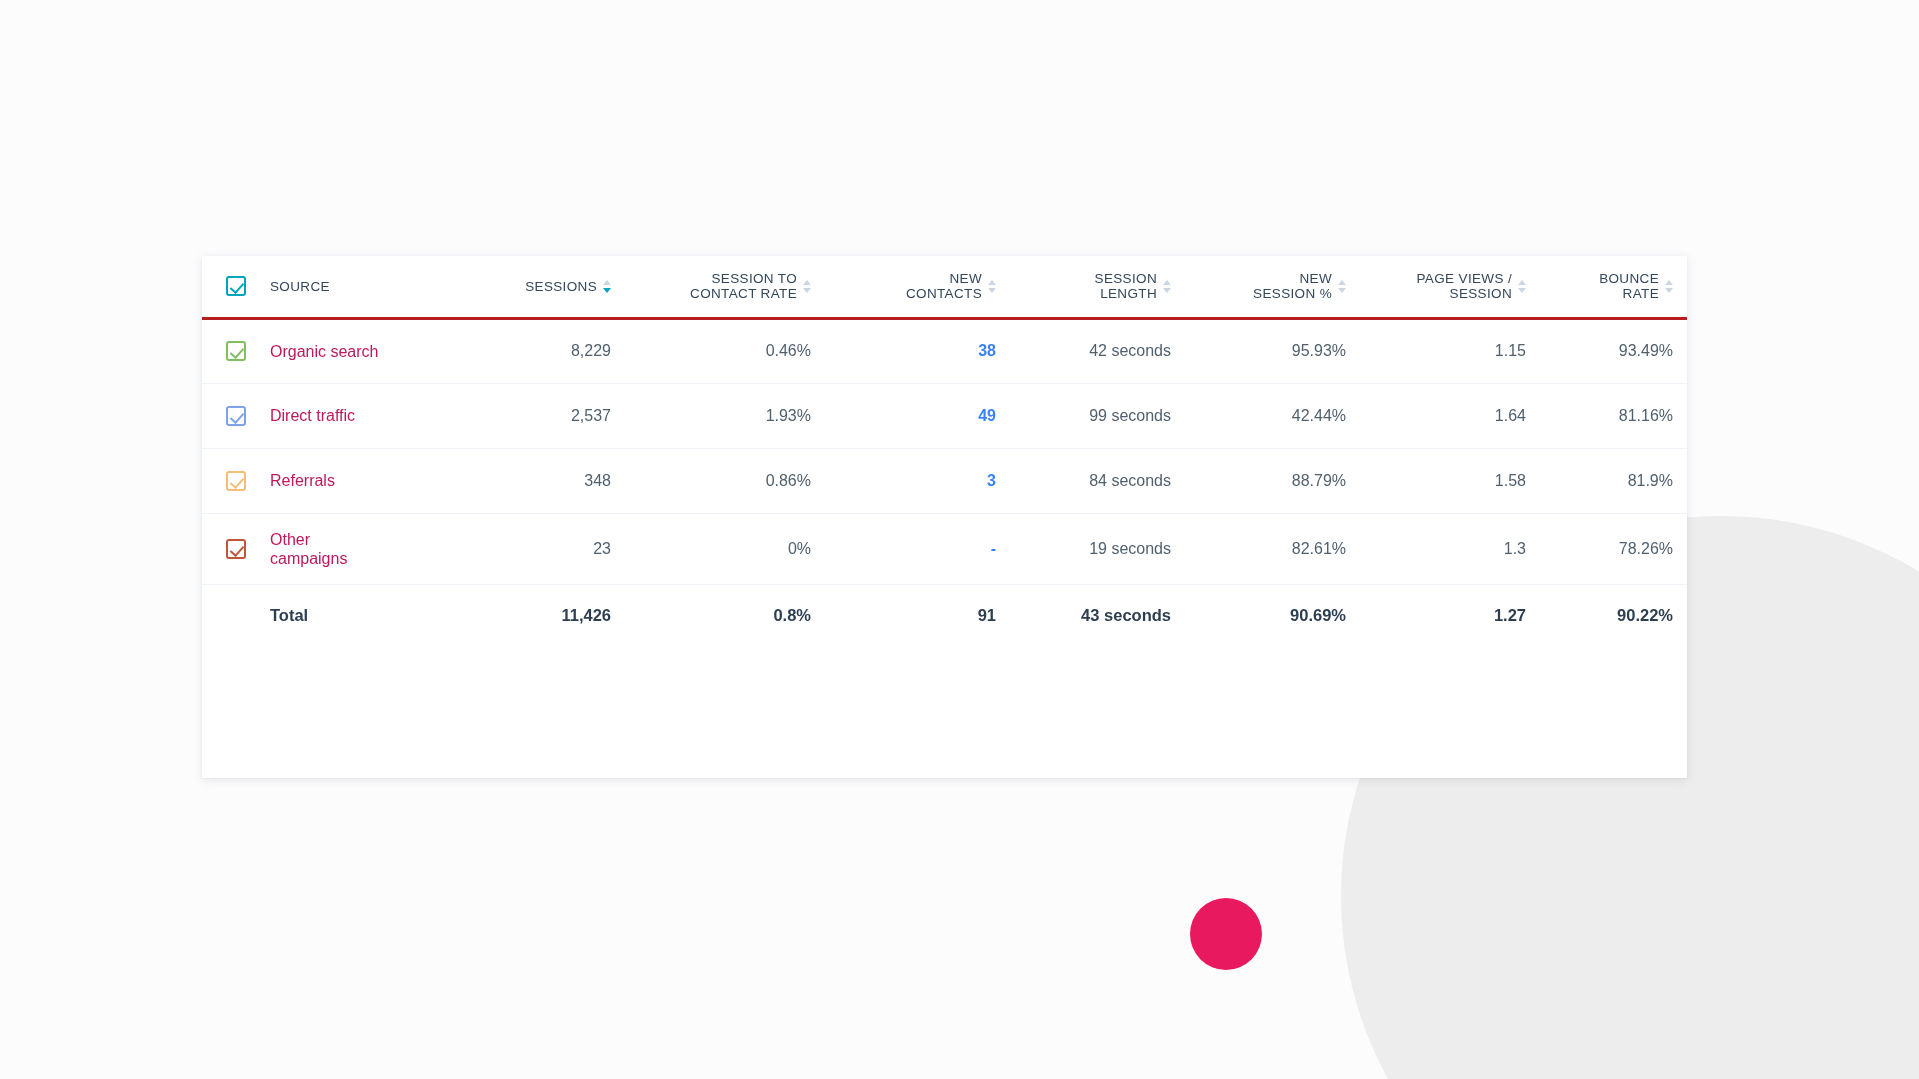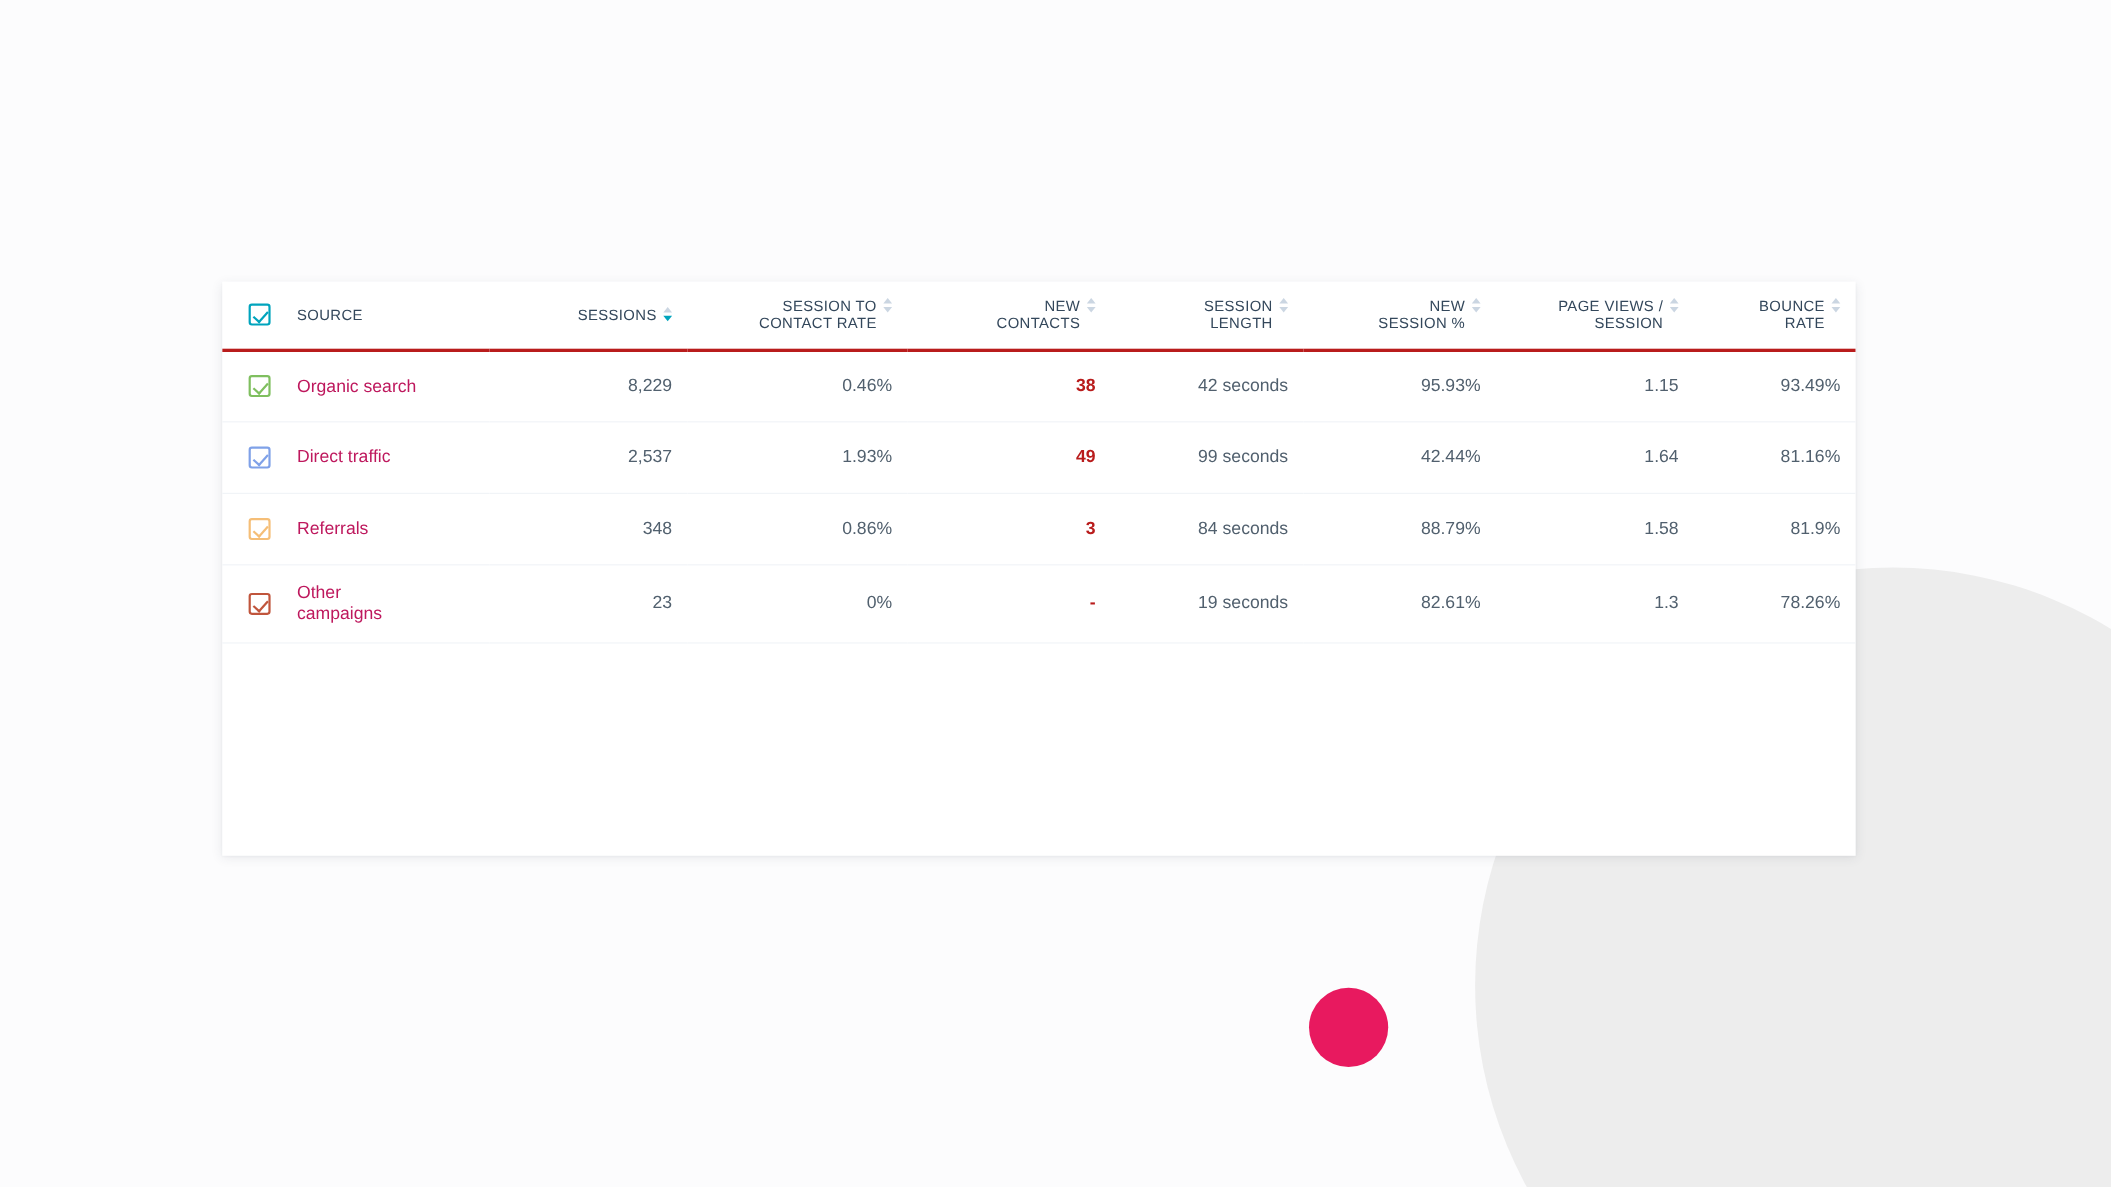--- a/index.html
+++ b/index.html
@@ -85,20 +85,21 @@
     border-bottom: 3px solid #b91c1c;
     white-space: nowrap;
   }
 
   th.th-check { padding: 0; text-align: center; }
   th.th-left  { text-align: left; padding-left: 0; }
   th.th-right { text-align: right; }
 
   .th-inner {
     display: inline-flex;
+    align-items: center;
     justify-content: flex-end;
     gap: 6px;
   }
 
   .th-label { text-align: right; line-height: 15px; }
 
   
   .sorter {
     display: inline-flex;
     flex-direction: column;
@@ -134,21 +135,21 @@
     color: #be185d;
     font-size: 16px;
     line-height: 19px;
     text-decoration: none;
     display: inline-block;
     white-space: normal;
     max-width: 120px;
   }
 
   .newc-val {
-    color: #b91c1c;
+    color: #3b82f6;
     font-weight: 700;
   }
   .newc-val.dash { font-weight: 700; }
 
   
   tr.total-row td {
     height: 62px;
     border-bottom: none;
     font-weight: 700;
     color: #2D3E50;
@@ -324,15 +325,26 @@
           <td class="td-check"><span class="cb cbc4" style="border-color:#C0553C"></span></td>
           <td class="td-source"><a class="src-link" href="#">Other<br>campaigns</a></td>
           <td class="td-num">23</td>
           <td class="td-num">0%</td>
           <td class="td-num"><span class="newc-val dash">-</span></td>
           <td class="td-num">19 seconds</td>
           <td class="td-num">82.61%</td>
           <td class="td-num">1.3</td>
           <td class="td-num">78.26%</td>
         </tr>
+        <tr class="total-row">
+          <td class="td-check"></td>
+          <td class="td-source">Total</td>
+          <td class="td-num">11,426</td>
+          <td class="td-num">0.8%</td>
+          <td class="td-num">91</td>
+          <td class="td-num">43 seconds</td>
+          <td class="td-num">90.69%</td>
+          <td class="td-num">1.27</td>
+          <td class="td-num">90.22%</td>
+        </tr>
       </tbody>
   </table>
 </div>
 
 </body></html>

